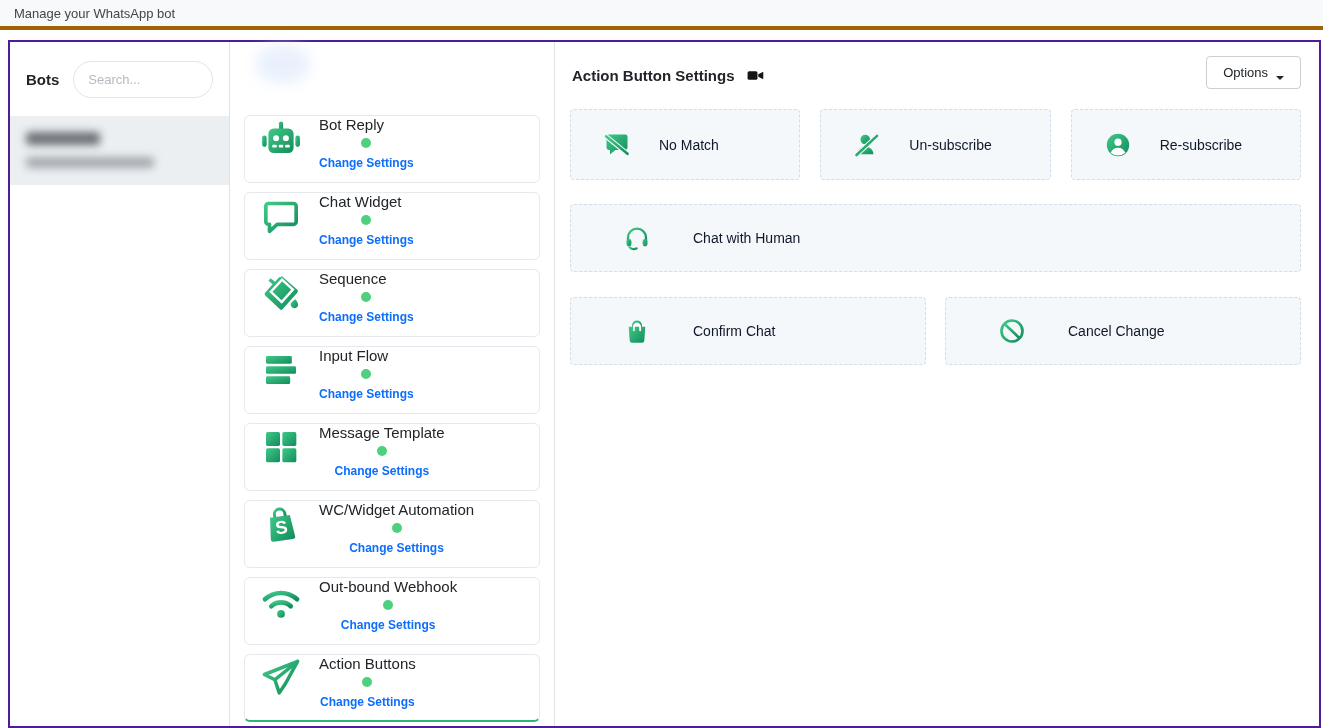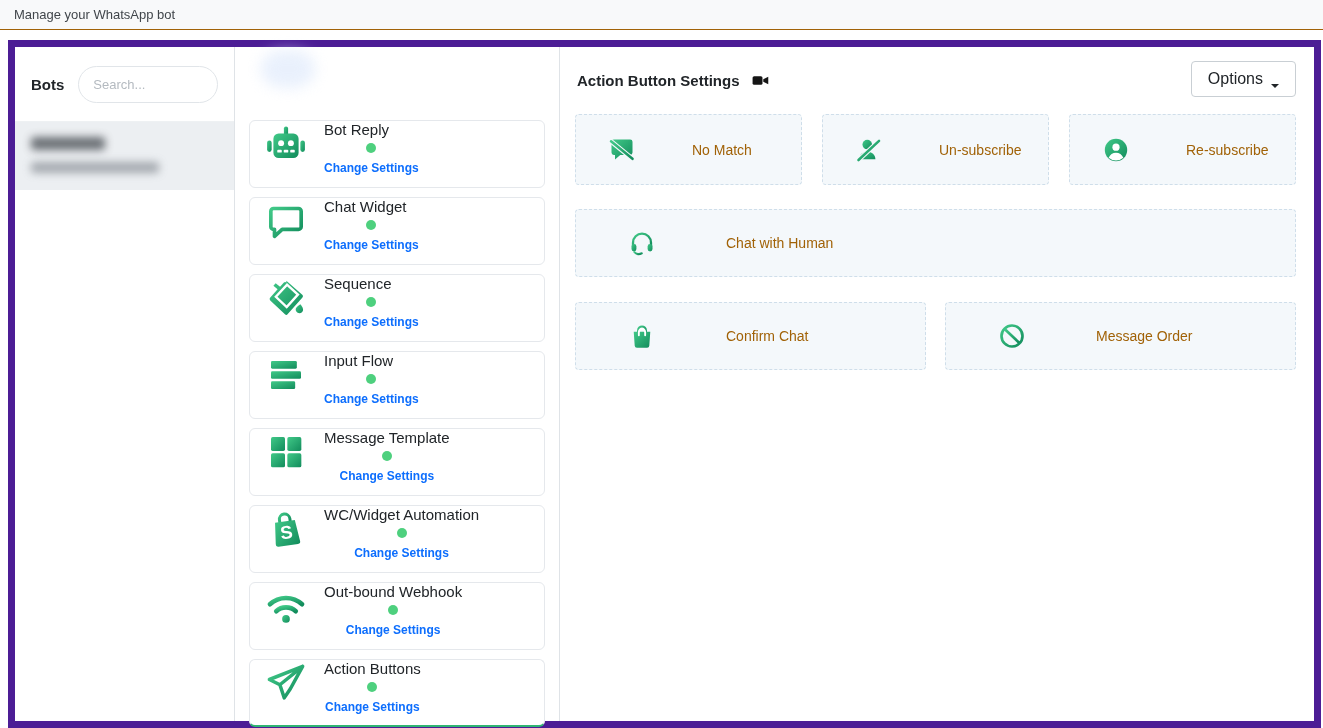--- a/index.html
+++ b/index.html
@@ -1,24 +1,24 @@
 <!DOCTYPE html>
 <html><head>
 <meta charset="utf-8">
 <style>
   * { box-sizing: border-box; margin: 0; padding: 0; }
   html,body { width:1323px; height:728px; overflow:hidden; background:#fff;
     font-family:"Liberation Sans", sans-serif; }
   
-  .topbar { height:30px; background:#f8f9fa; border-bottom:1px solid #a16207;
+  .topbar { height:30px; background:#f8f9fa; border-bottom:4px solid #a16207;
     display:flex; align-items:center; padding-left:14px; }
   .topbar-title { font-size:13px; color:#41464b; }
   
   .workspace { position:absolute; top:40px; left:8px; width:1313px; height:688px;
-    display:flex; border:7px solid #4c1d95; background:#fff; }
+    display:flex; border:2px solid #4c1d95; background:#fff; }
   .col-sidebar { width:220px; border-right:1px solid #dfe3e7; flex:none; }
   .col-modules { width:325px; border-right:1px solid #dfe3e7; flex:none; position:relative; }
   .col-settings { flex:1; position:relative; }
   
   .sidebar-header { height:75px; display:flex; align-items:center; gap:14px;
     padding:0 16px; border-bottom:1px solid #eef1f3; }
   .bots-heading { font-size:15px; font-weight:bold; color:#212529; }
   .search-input { flex:1; min-width:0; height:37px; border:1px solid #e1e5e9;
     border-radius:19px; padding:0 14px; font-size:13px; color:#495057; outline:none; background:#fff; }
   .search-input::placeholder { color:#b4bac0; }
@@ -38,35 +38,35 @@
   .module-title { font-size:15px; color:#212529; margin-bottom:5px; }
   .module-link-row { display:flex; align-items:center; gap:8px;flex-direction:column; }
   .dot { width:10px; height:10px; border-radius:50%; background:#4ed07e; flex:none; }
   .change-link { font-size:12px; font-weight:bold; color:#0d6efd; cursor:pointer; text-decoration:none; }
   
   .settings-header { display:flex; align-items:flex-start; justify-content:space-between;
     padding:14px 18px 0 17px; height:53px; }
   .settings-title-row { display:flex; align-items:center; gap:12px; margin-top:10px; }
   .settings-title { font-size:15px; font-weight:600; color:#212529; }
   .options-btn { background:#fff; border:1px solid #c9cfd4; border-radius:4px;
-    padding:8px 16px; font-size:16px; color:#212529; display:flex; align-items:flex-end;
+    padding:8px 16px; font-size:13px; color:#212529; display:flex; align-items:flex-end;
     gap:8px; cursor:pointer; font-family:"Liberation Sans", sans-serif; }
   .caret-down { width:0; height:0; border-left:4px solid transparent;
     border-right:4px solid transparent; border-top:4px solid #212529; }
   .buttons-area { padding:0 18px 0 15px; }
   .btn-row { display:flex; gap:20px; }
   .btn-row.row1 { margin-top:14px; }
   .btn-row.row2 { margin-top:24px; gap:19px; }
   .btn-row.row3 { margin-top:25px; gap:19px; }
   .action-btn { flex:1; background:#f4f8fb; border:1px dashed #cfdeea; border-radius:4px;
     display:flex; align-items:center; cursor:pointer; }
   .row1 .action-btn { height:71px; padding-left:32px; gap:28px; }
   .row2 .action-btn, .row3 .action-btn { height:68px; padding-left:52px; gap:42px; }
   .action-icon { width:28px; height:28px; flex:none; display:flex; align-items:center; justify-content:center; }
-  .action-label { font-size:14px; color:#a16207;margin-left:28px; }
+  .action-label { font-size:14px; color:#0f172a; }
   .svgdefs { position:absolute; width:0; height:0; }
 </style>
 </head>
 <body>
 
 <svg class="svgdefs" aria-hidden="true">
   <defs>
     <linearGradient id="gg" x1="0%" y1="0%" x2="100%" y2="100%">
       <stop offset="0%" stop-color="#41c988"></stop>
       <stop offset="100%" stop-color="#128c5c"></stop>
@@ -316,19 +316,19 @@
           </span>
           <span class="action-label">Confirm Chat</span>
         </div>
         <div class="action-btn">
           <span class="action-icon">
             <svg width="28" height="28" viewBox="0 0 24 24">
               <circle cx="12" cy="12" r="9" fill="none" stroke="url(#gg)" stroke-width="2.3"></circle>
               <line x1="5.9" y1="6.2" x2="18.1" y2="17.8" stroke="url(#gg)" stroke-width="2.3"></line>
             </svg>
           </span>
-          <span class="action-label">Message Order</span>
+          <span class="action-label">Cancel Change</span>
         </div>
       </div>
     </div>
   </div>
 
 </div>
 
 </body></html>

